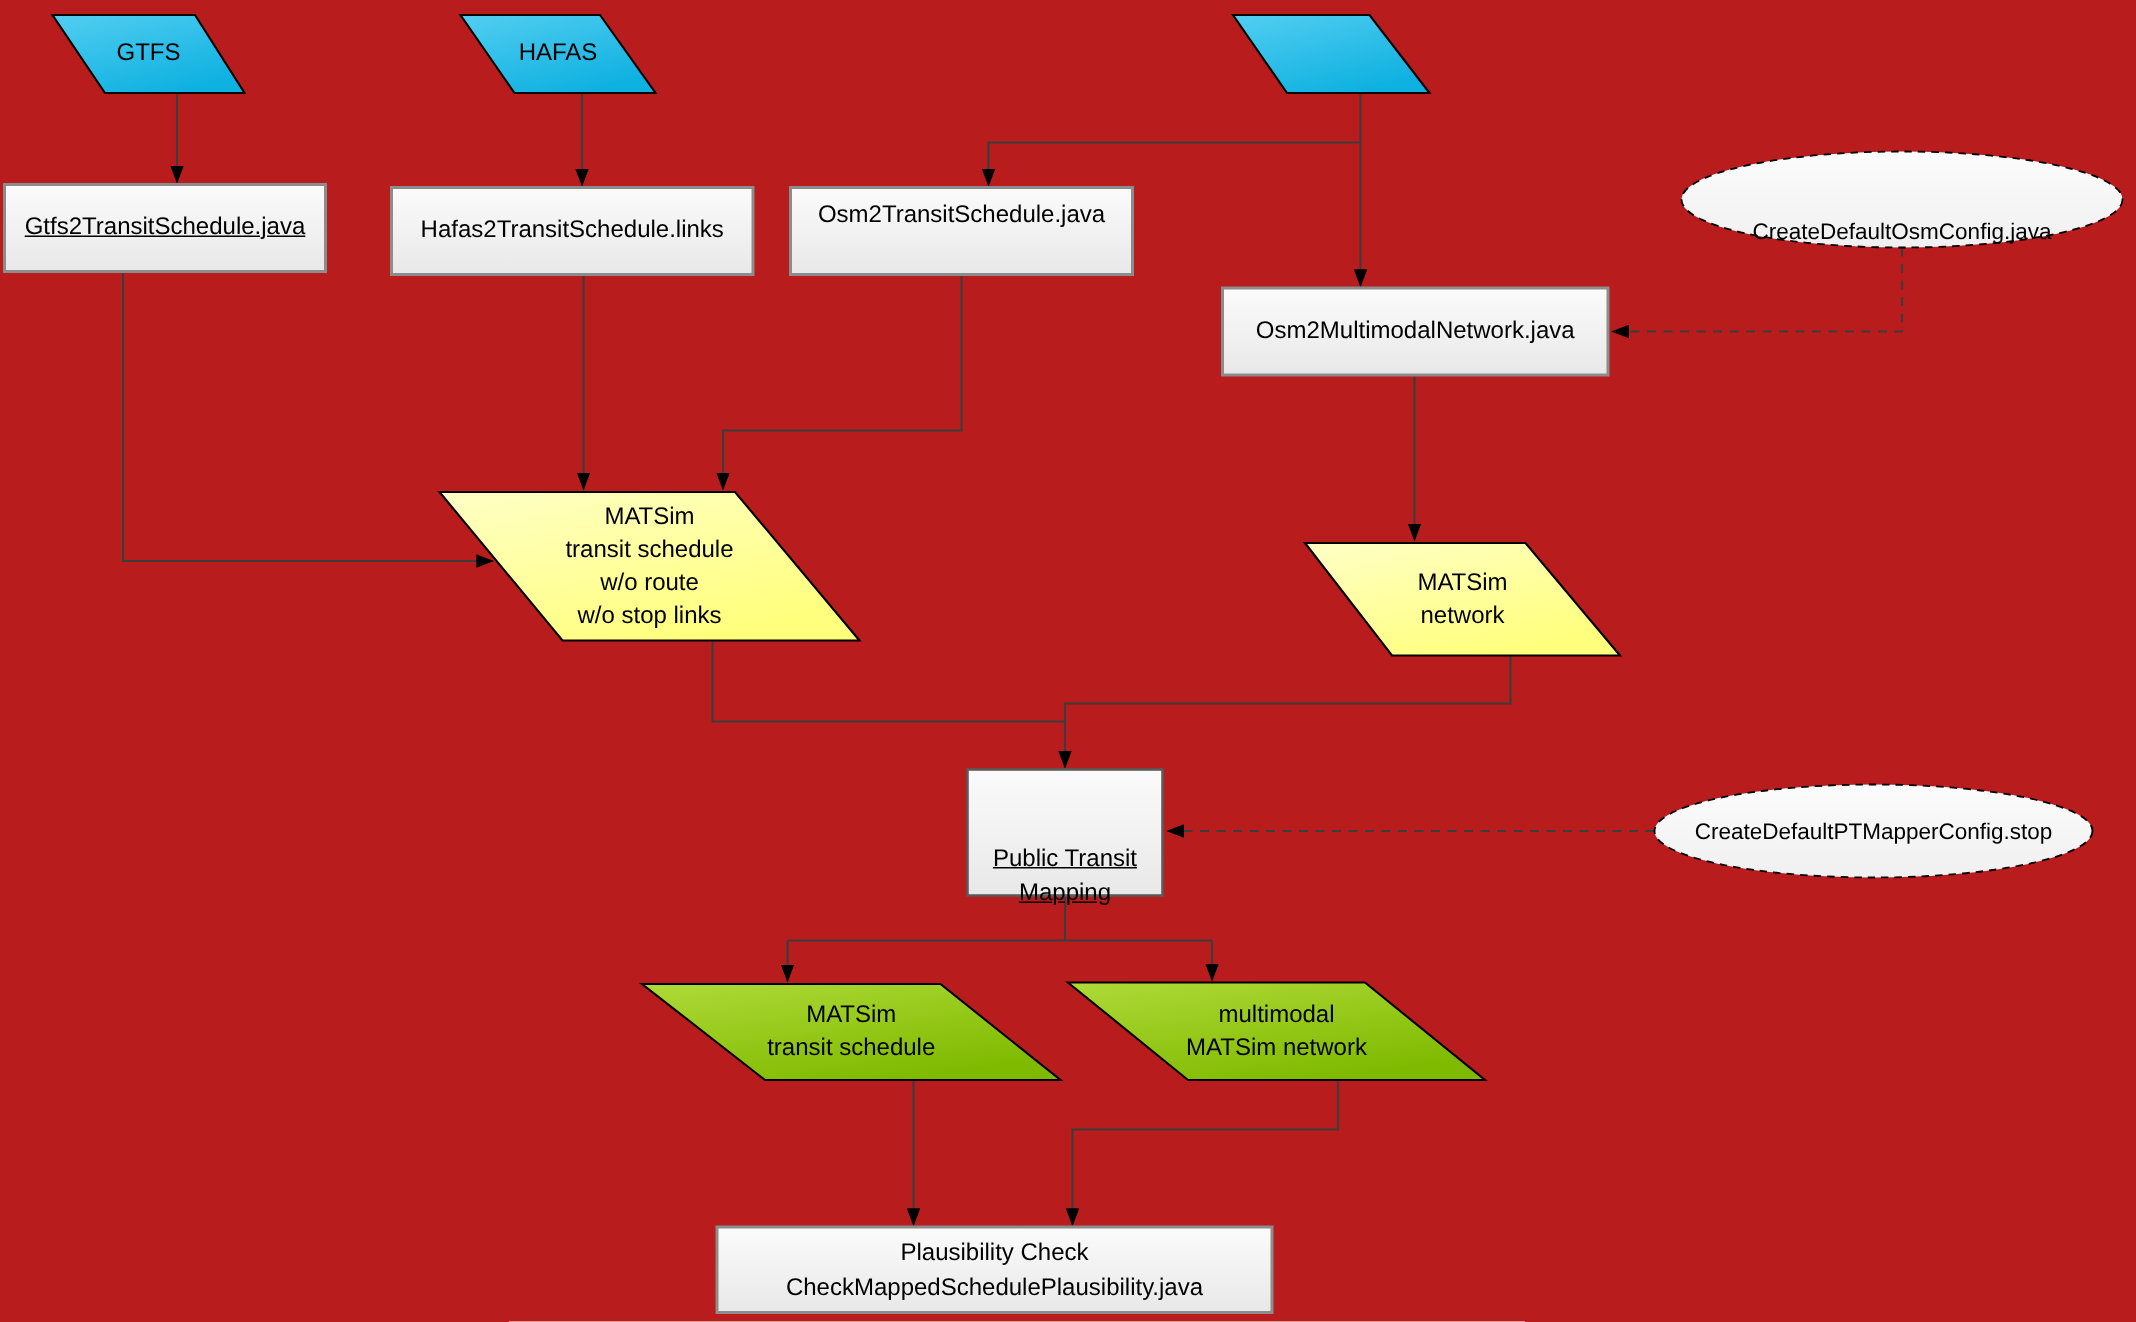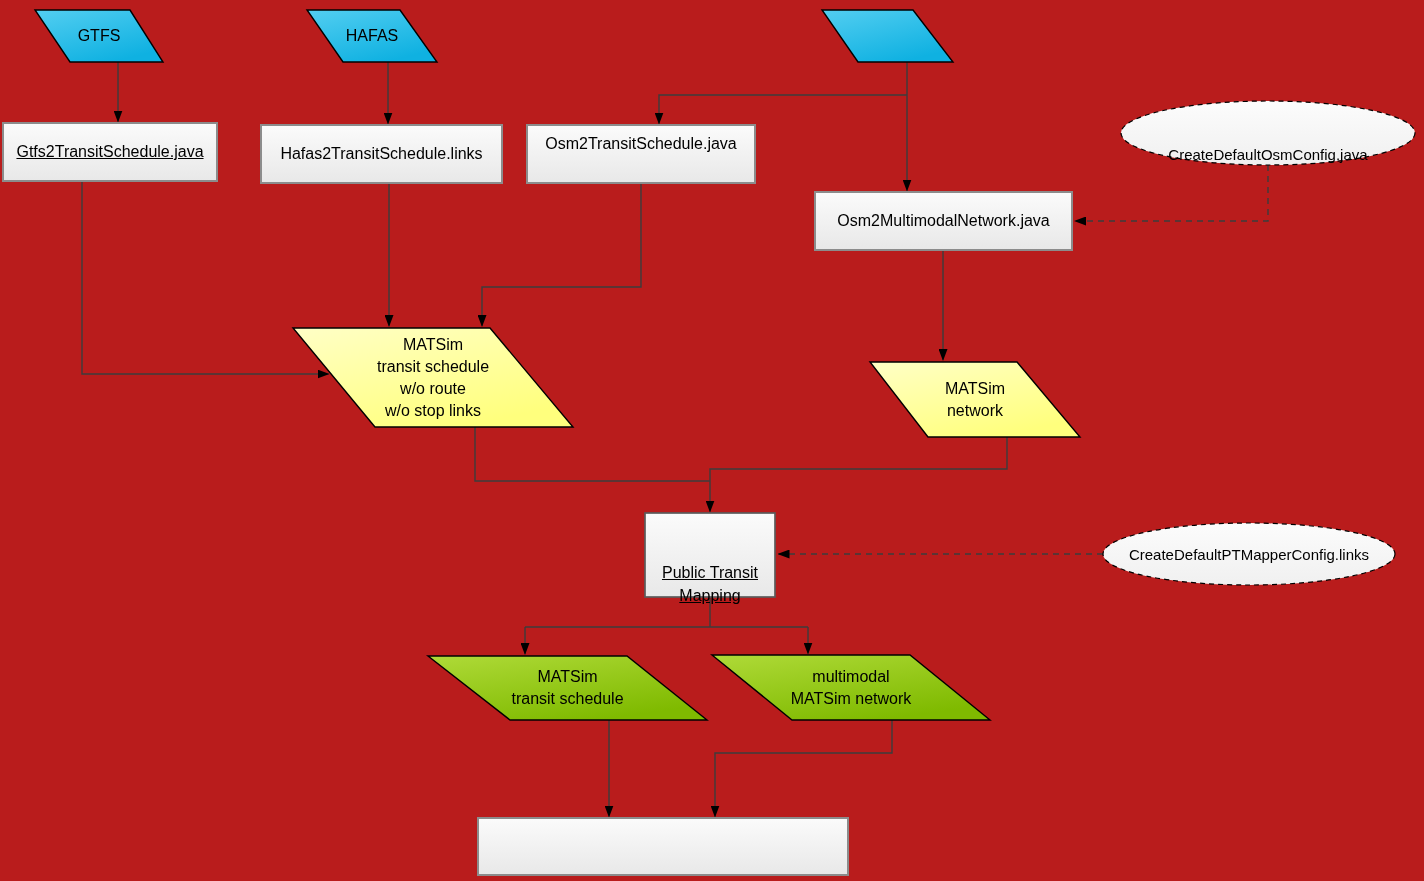--- a/index.html
+++ b/index.html
@@ -124,21 +124,21 @@
       <span>Osm2TransitSchedule.java</span>
     </div>
   <div class="lbl" style="left:815px;top:192px;width:257px;height:58px;">
       <span>Osm2MultimodalNetwork.java</span>
     </div>
 
   <div class="lbl small" style="left:1121px;top:101px;width:294px;height:64px;align-items:flex-end;">
       <span>CreateDefaultOsmConfig.java</span>
     </div>
   <div class="lbl small" style="left:1103px;top:523px;width:292px;height:62px;">
-      <span>CreateDefaultPTMapperConfig.links</span>
+      <span>CreateDefaultPTMapperConfig.stop</span>
     </div>
 
   <div class="lbl" style="left:293px;top:328px;width:280px;height:99px;">
       <span>MATSim
 transit schedule
 w/o route
 w/o stop links</span>
     </div>
   <div class="lbl" style="left:870px;top:362px;width:210px;height:75px;">
       <span>MATSim
@@ -152,14 +152,18 @@
 
   <div class="lbl" style="left:428px;top:656px;width:279px;height:64px;">
       <span>MATSim
 transit schedule</span>
     </div>
   <div class="lbl" style="left:712px;top:655px;width:278px;height:65px;">
       <span>multimodal
 MATSim network</span>
     </div>
 
+  <div class="lbl box2" style="left:478px;top:818px;width:370px;height:57px;">
+      <span>Plausibility Check
+CheckMappedSchedulePlausibility.java</span>
+    </div>
 
 </div>
 
 </body></html>

